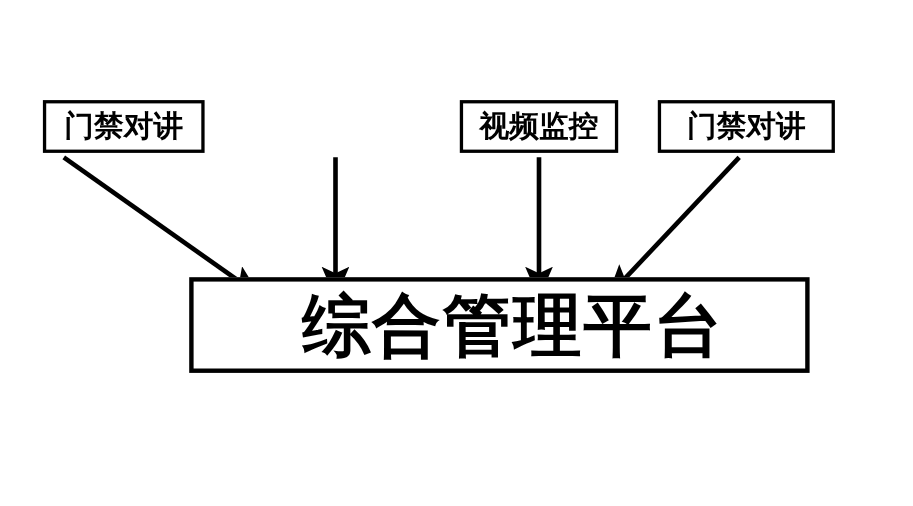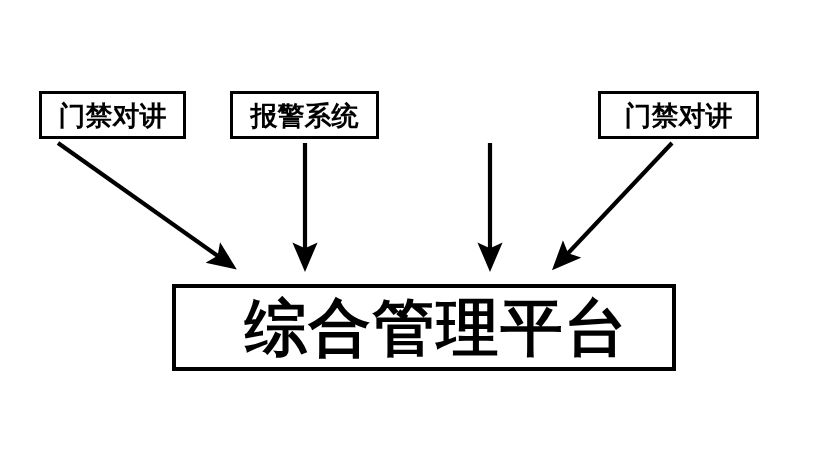--- a/index.html
+++ b/index.html
@@ -67,26 +67,26 @@
         <line x1="305" y1="143" x2="305" y2="266" marker-end="url(#arrowhead)" stroke="#000000"></line>
         <line x1="490" y1="143" x2="490" y2="266" marker-end="url(#arrowhead)" stroke="#000000"></line>
         <line x1="672" y1="143" x2="556" y2="266" marker-end="url(#arrowhead)" stroke="#000000"></line>
       </g>
   </svg>
 
   <div class="node-box src-box" style="left: 39px; top: 91px; width: 147px; height: 48px;">
     <span class="node-label">门禁对讲</span>
   </div>
 
-  <div class="node-box src-box" style="left: 230px; top: 91px; width: 149px; height: 48px;">
-    <span class="node-label">报警系统</span>
+
+  <div class="node-box src-box" style="left: 418px; top: 91px; width: 144px; height: 48px;">
+    <span class="node-label">视频监控</span>
   </div>
-
 
   <div class="node-box src-box" style="left: 598px; top: 91px; width: 161px; height: 48px;">
     <span class="node-label">门禁对讲</span>
   </div>
 
-  <div class="node-box platform-box" style="left: 172px; top: 284px; width: 504px; height: 87px; padding-left: 25px;">
+  <div class="node-box platform-box" style="left: 172px; top: 252px; width: 564px; height: 87px; padding-left: 25px;">
     <span class="node-label">综合管理平台</span>
   </div>
 
 </div>
 
 </body></html>

